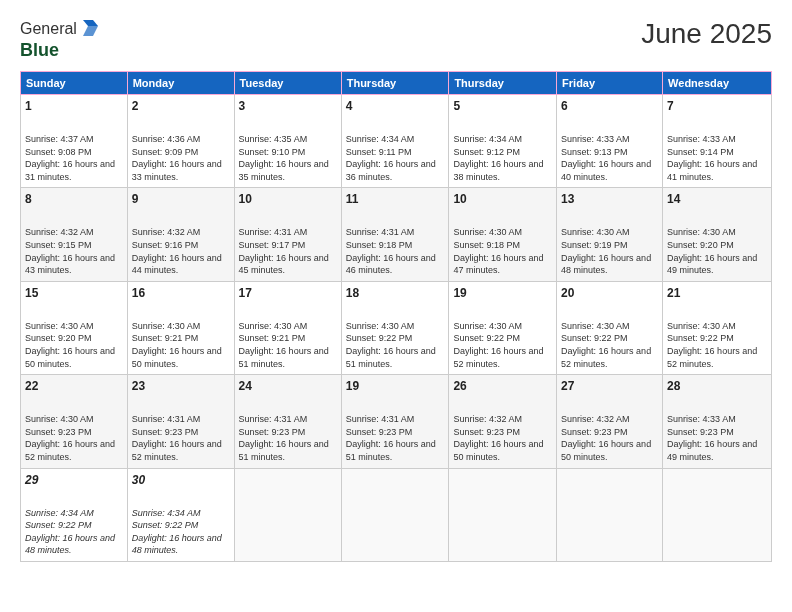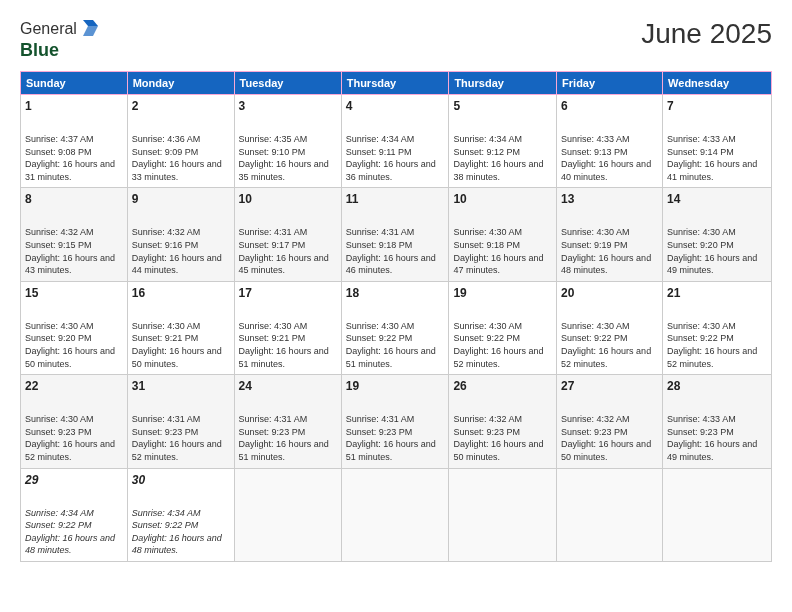--- a/index.html
+++ b/index.html
@@ -215,21 +215,21 @@
             <span class="day-num">21</span>
             <div class="day-info">Sunrise: 4:30 AM<br>Sunset: 9:22 PM<br>Daylight: 16 hours and 52 minutes.</div>
           </td>
         </tr>
         <tr>
           <td>
             <span class="day-num">22</span>
             <div class="day-info">Sunrise: 4:30 AM<br>Sunset: 9:23 PM<br>Daylight: 16 hours and 52 minutes.</div>
           </td>
           <td>
-            <span class="day-num">31</span>
+            <span class="day-num">23</span>
             <div class="day-info">Sunrise: 4:31 AM<br>Sunset: 9:23 PM<br>Daylight: 16 hours and 52 minutes.</div>
           </td>
           <td>
             <span class="day-num">24</span>
             <div class="day-info">Sunrise: 4:31 AM<br>Sunset: 9:23 PM<br>Daylight: 16 hours and 51 minutes.</div>
           </td>
           <td>
             <span class="day-num">19</span>
             <div class="day-info">Sunrise: 4:31 AM<br>Sunset: 9:23 PM<br>Daylight: 16 hours and 51 minutes.</div>
           </td>

